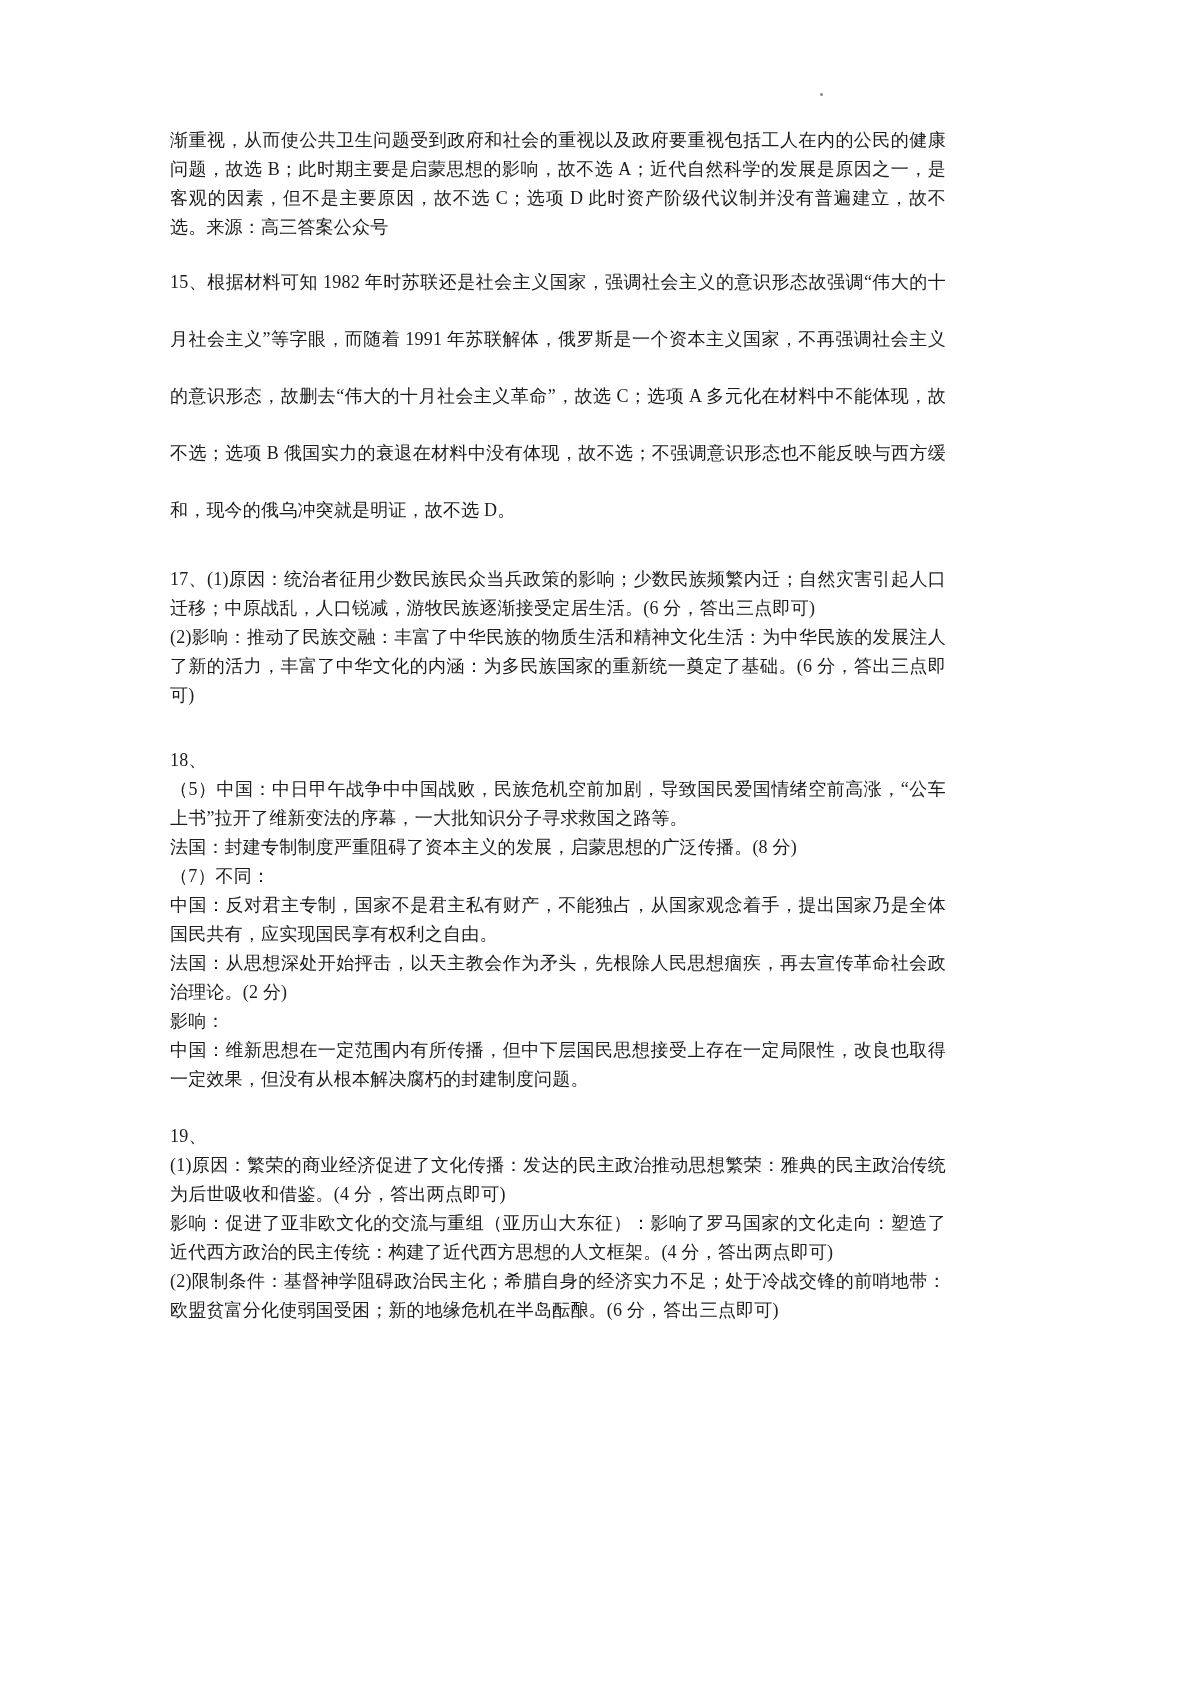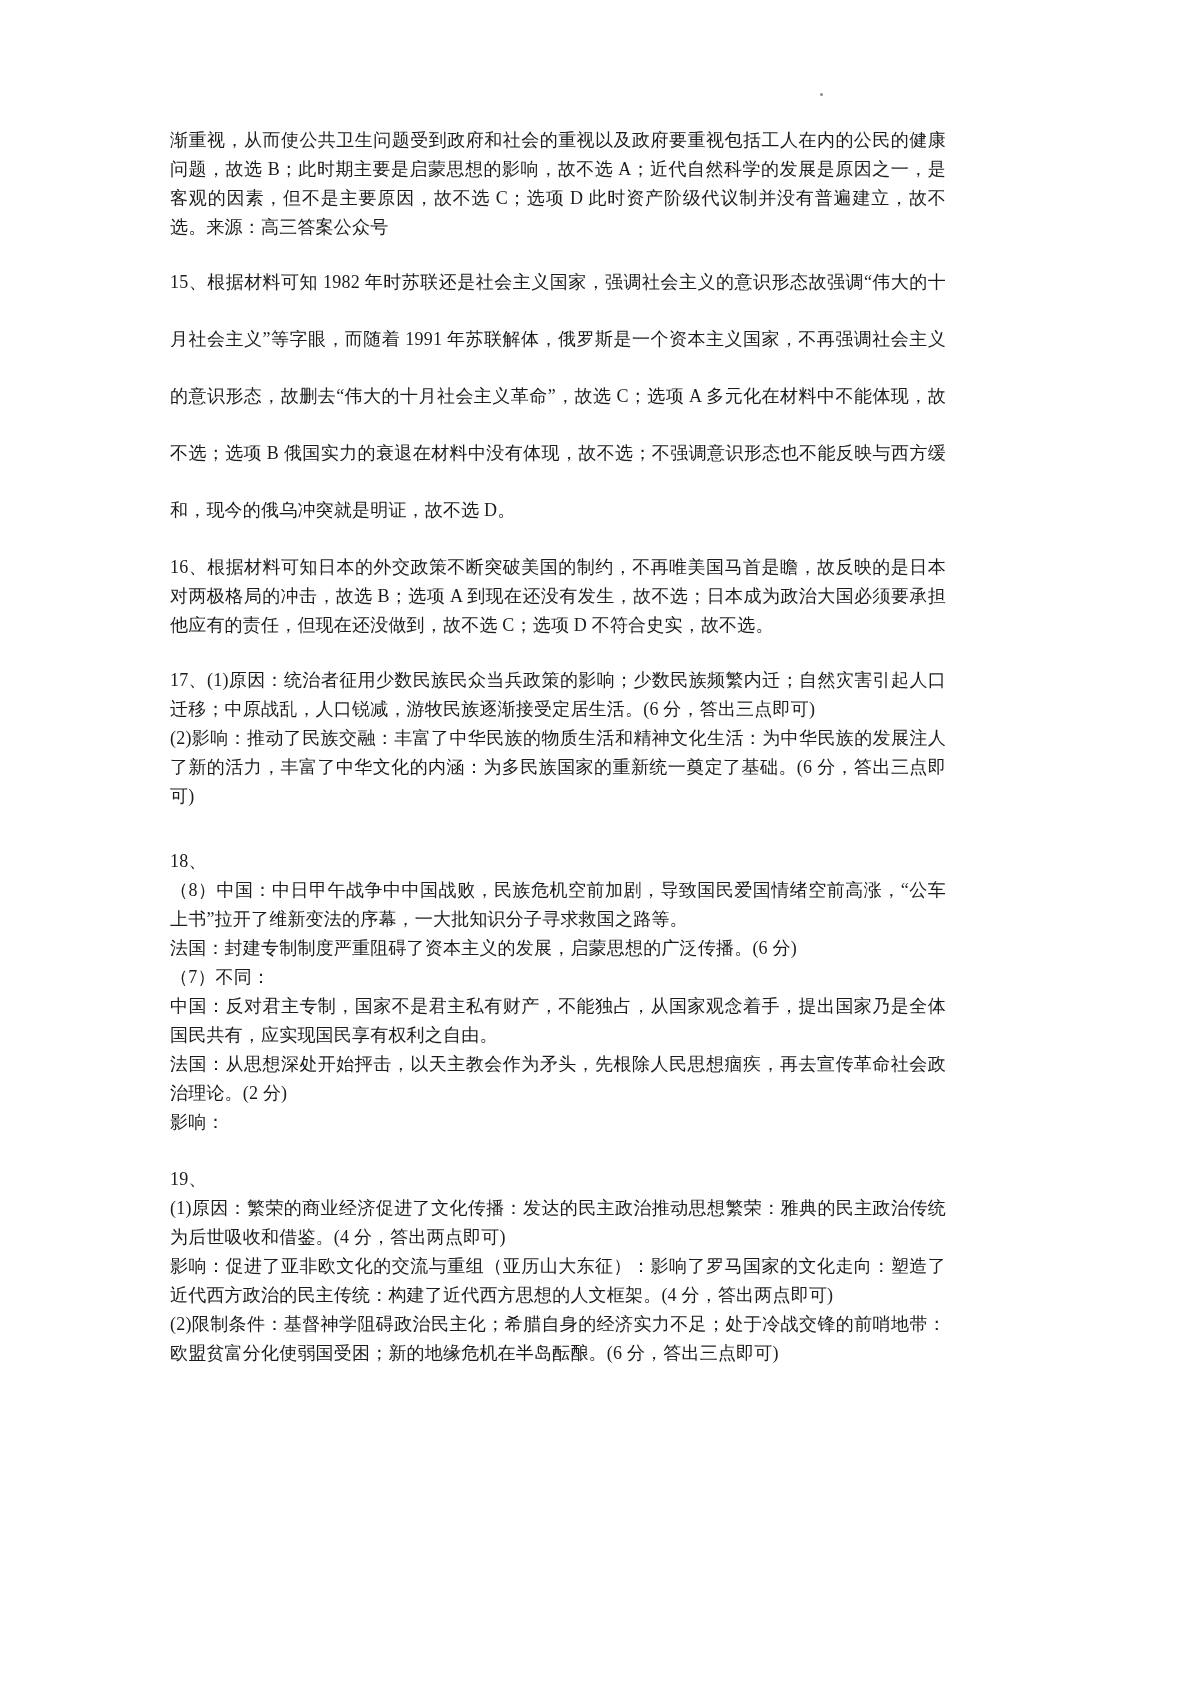--- a/index.html
+++ b/index.html
@@ -54,32 +54,32 @@
 <div class="page">
 
   <div class="stray-dot"></div>
 
   <div class="content">
 
     <p class="para">渐重视，从而使公共卫生问题受到政府和社会的重视以及政府要重视包括工人在内的公民的健康问题，故选 B；此时期主要是启蒙思想的影响，故不选 A；近代自然科学的发展是原因之一，是客观的因素，但不是主要原因，故不选 C；选项 D 此时资产阶级代议制并没有普遍建立，故不选。来源：高三答案公众号</p>
 
     <p class="para wide gap-xs">15、根据材料可知 1982 年时苏联还是社会主义国家，强调社会主义的意识形态故强调“伟大的十月社会主义”等字眼，而随着 1991 年苏联解体，俄罗斯是一个资本主义国家，不再强调社会主义的意识形态，故删去“伟大的十月社会主义革命”，故选 C；选项 A 多元化在材料中不能体现，故不选；选项 B 俄国实力的衰退在材料中没有体现，故不选；不强调意识形态也不能反映与西方缓和，现今的俄乌冲突就是明证，故不选 D。</p>
 
-    <p class="para gap-sm">16、根据材料可知日本的外交政策不断突破美国的制约，不再唯美国马首是瞻，故反映的是日本对两极格局的冲击，故选 B；选项 A 到现在还没有发生，故不选；日本成为政治大国必须要承担他应有的责任，但现在还没做到，故不选 C；选项 D 不符合史实，故不选。</p>
 
     <p class="para gap-xl">17、(1)原因：统治者征用少数民族民众当兵政策的影响；少数民族频繁内迁；自然灾害引起人口迁移；中原战乱，人口锐减，游牧民族逐渐接受定居生活。(6 分，答出三点即可)</p>
     <p class="para">(2)影响：推动了民族交融：丰富了中华民族的物质生活和精神文化生活：为中华民族的发展注人了新的活力，丰富了中华文化的内涵：为多民族国家的重新统一奠定了基础。(6 分，答出三点即可)</p>
 
     <p class="para gap-lg">18、</p>
-    <p class="para">（8）中国：中日甲午战争中中国战败，民族危机空前加剧，导致国民爱国情绪空前高涨，“公车上书”拉开了维新变法的序幕，一大批知识分子寻求救国之路等。</p>
-    <p class="para">法国：封建专制制度严重阻碍了资本主义的发展，启蒙思想的广泛传播。(6 分)</p>
+    <p class="para">（5）中国：中日甲午战争中中国战败，民族危机空前加剧，导致国民爱国情绪空前高涨，“公车上书”拉开了维新变法的序幕，一大批知识分子寻求救国之路等。</p>
+    <p class="para">法国：封建专制制度严重阻碍了资本主义的发展，启蒙思想的广泛传播。(8 分)</p>
     <p class="para">（7）不同：</p>
     <p class="para">中国：反对君主专制，国家不是君主私有财产，不能独占，从国家观念着手，提出国家乃是全体国民共有，应实现国民享有权利之自由。</p>
     <p class="para">法国：从思想深处开始抨击，以天主教会作为矛头，先根除人民思想痼疾，再去宣传革命社会政治理论。(2 分)</p>
     <p class="para">影响：</p>
+    <p class="para">中国：维新思想在一定范围内有所传播，但中下层国民思想接受上存在一定局限性，改良也取得一定效果，但没有从根本解决腐朽的封建制度问题。</p>
 
     <p class="para gap-md">19、</p>
     <p class="para">(1)原因：繁荣的商业经济促进了文化传播：发达的民主政治推动思想繁荣：雅典的民主政治传统为后世吸收和借鉴。(4 分，答出两点即可)</p>
     <p class="para">影响：促进了亚非欧文化的交流与重组（亚历山大东征）：影响了罗马国家的文化走向：塑造了近代西方政治的民主传统：构建了近代西方思想的人文框架。(4 分，答出两点即可)</p>
     <p class="para">(2)限制条件：基督神学阻碍政治民主化；希腊自身的经济实力不足；处于冷战交锋的前哨地带：欧盟贫富分化使弱国受困；新的地缘危机在半岛酝酿。(6 分，答出三点即可)</p>
 
   </div>
 
 </div>
 

